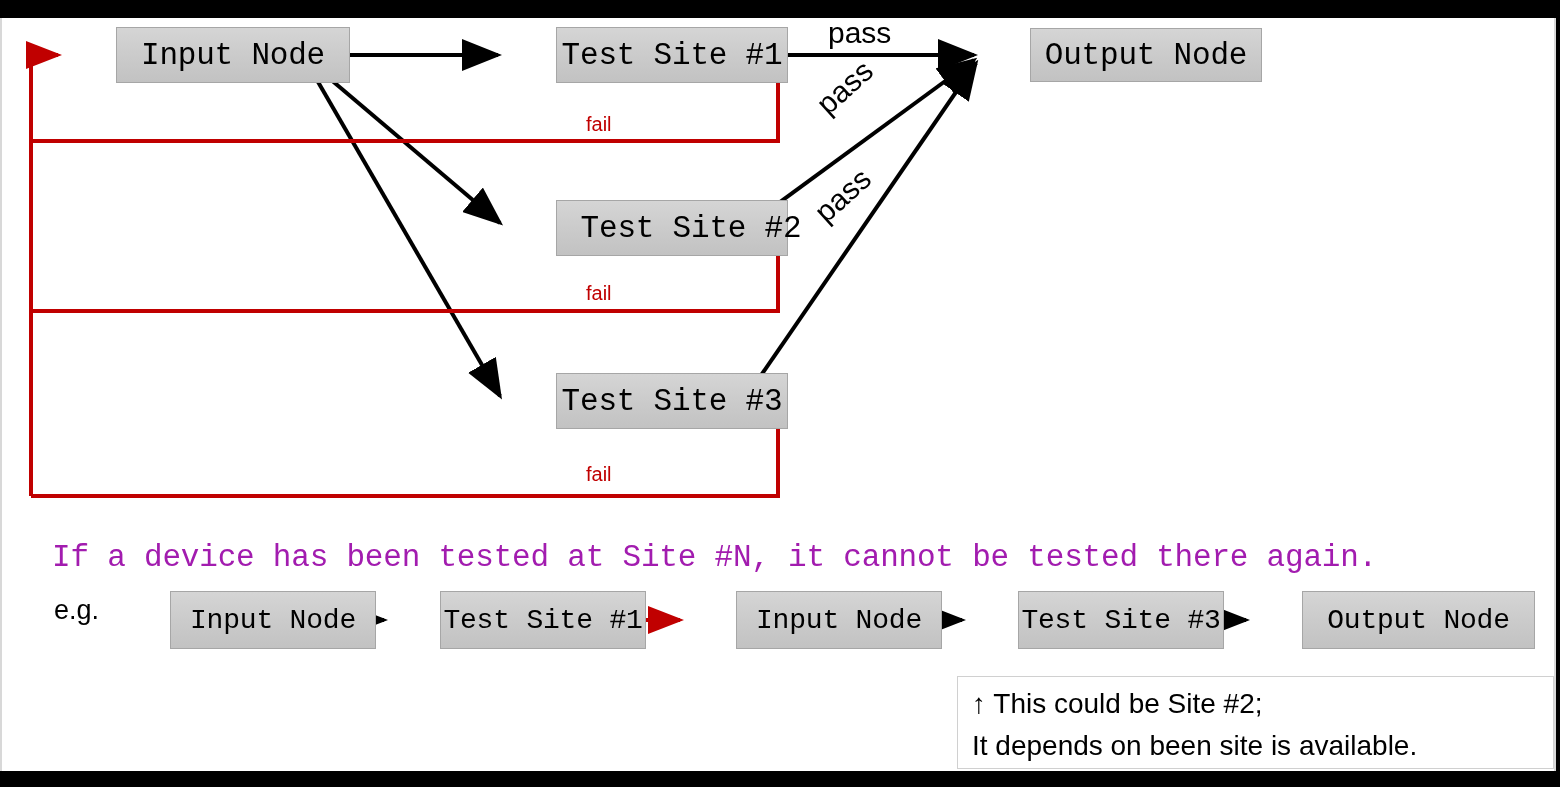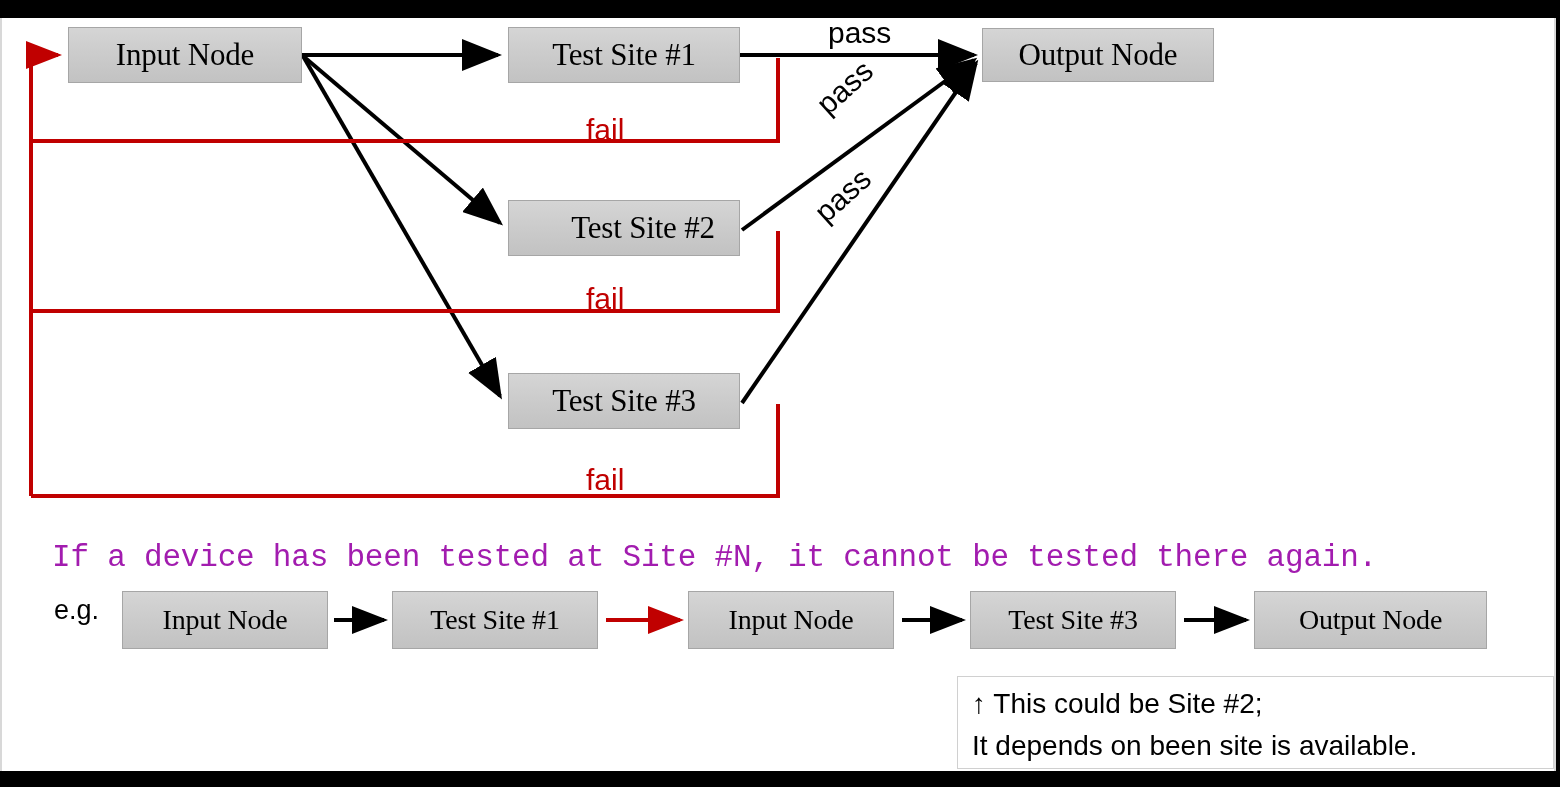--- a/index.html
+++ b/index.html
@@ -38,23 +38,24 @@
   
   .node {
     position: absolute;
     box-sizing: border-box;
     background: linear-gradient(180deg, #d5d5d5 0%, #cccccc 45%, #c2c2c2 100%);
     border: 1px solid #a6a6a6;
     display: flex;
     align-items: center;
     justify-content: center;
     color: #000000;
-    font-family: Liberation Serif, serif;
+    font-family: Liberation Mono, monospace;
     letter-spacing: -0.2px;
     white-space: nowrap;
+    margin-left: 48px;
   }
 
   .node.main   { font-size: 31px; }
   .node.sample { font-size: 28px; }
 
   
   #node-input     { left: 66px;  top: 9px;   width: 234px; height: 56px; }
   #node-site1     { left: 506px; top: 9px;   width: 232px; height: 56px; }
   #node-site2     { left: 506px; top: 182px; width: 232px; height: 56px; padding-left: 38px; }
   #node-site3     { left: 506px; top: 355px; width: 232px; height: 56px; }
@@ -68,21 +69,21 @@
   #s-node-4 { left: 1252px; top: 573px; width: 233px; height: 58px; }
 
   
   .edge-label {
     position: absolute;
     font-family: "Liberation Sans", sans-serif;
     white-space: nowrap;
   }
   .label-fail {
     color: #c00000;
-    font-size: 30px;
+    font-size: 20px;
   }
   .label-pass {
     color: #000000;
     font-size: 30px;
   }
 
   #fail-1 { left: 584px; top: 95px;  }
   #fail-2 { left: 584px; top: 264px; }
   #fail-3 { left: 584px; top: 445px; }
 

